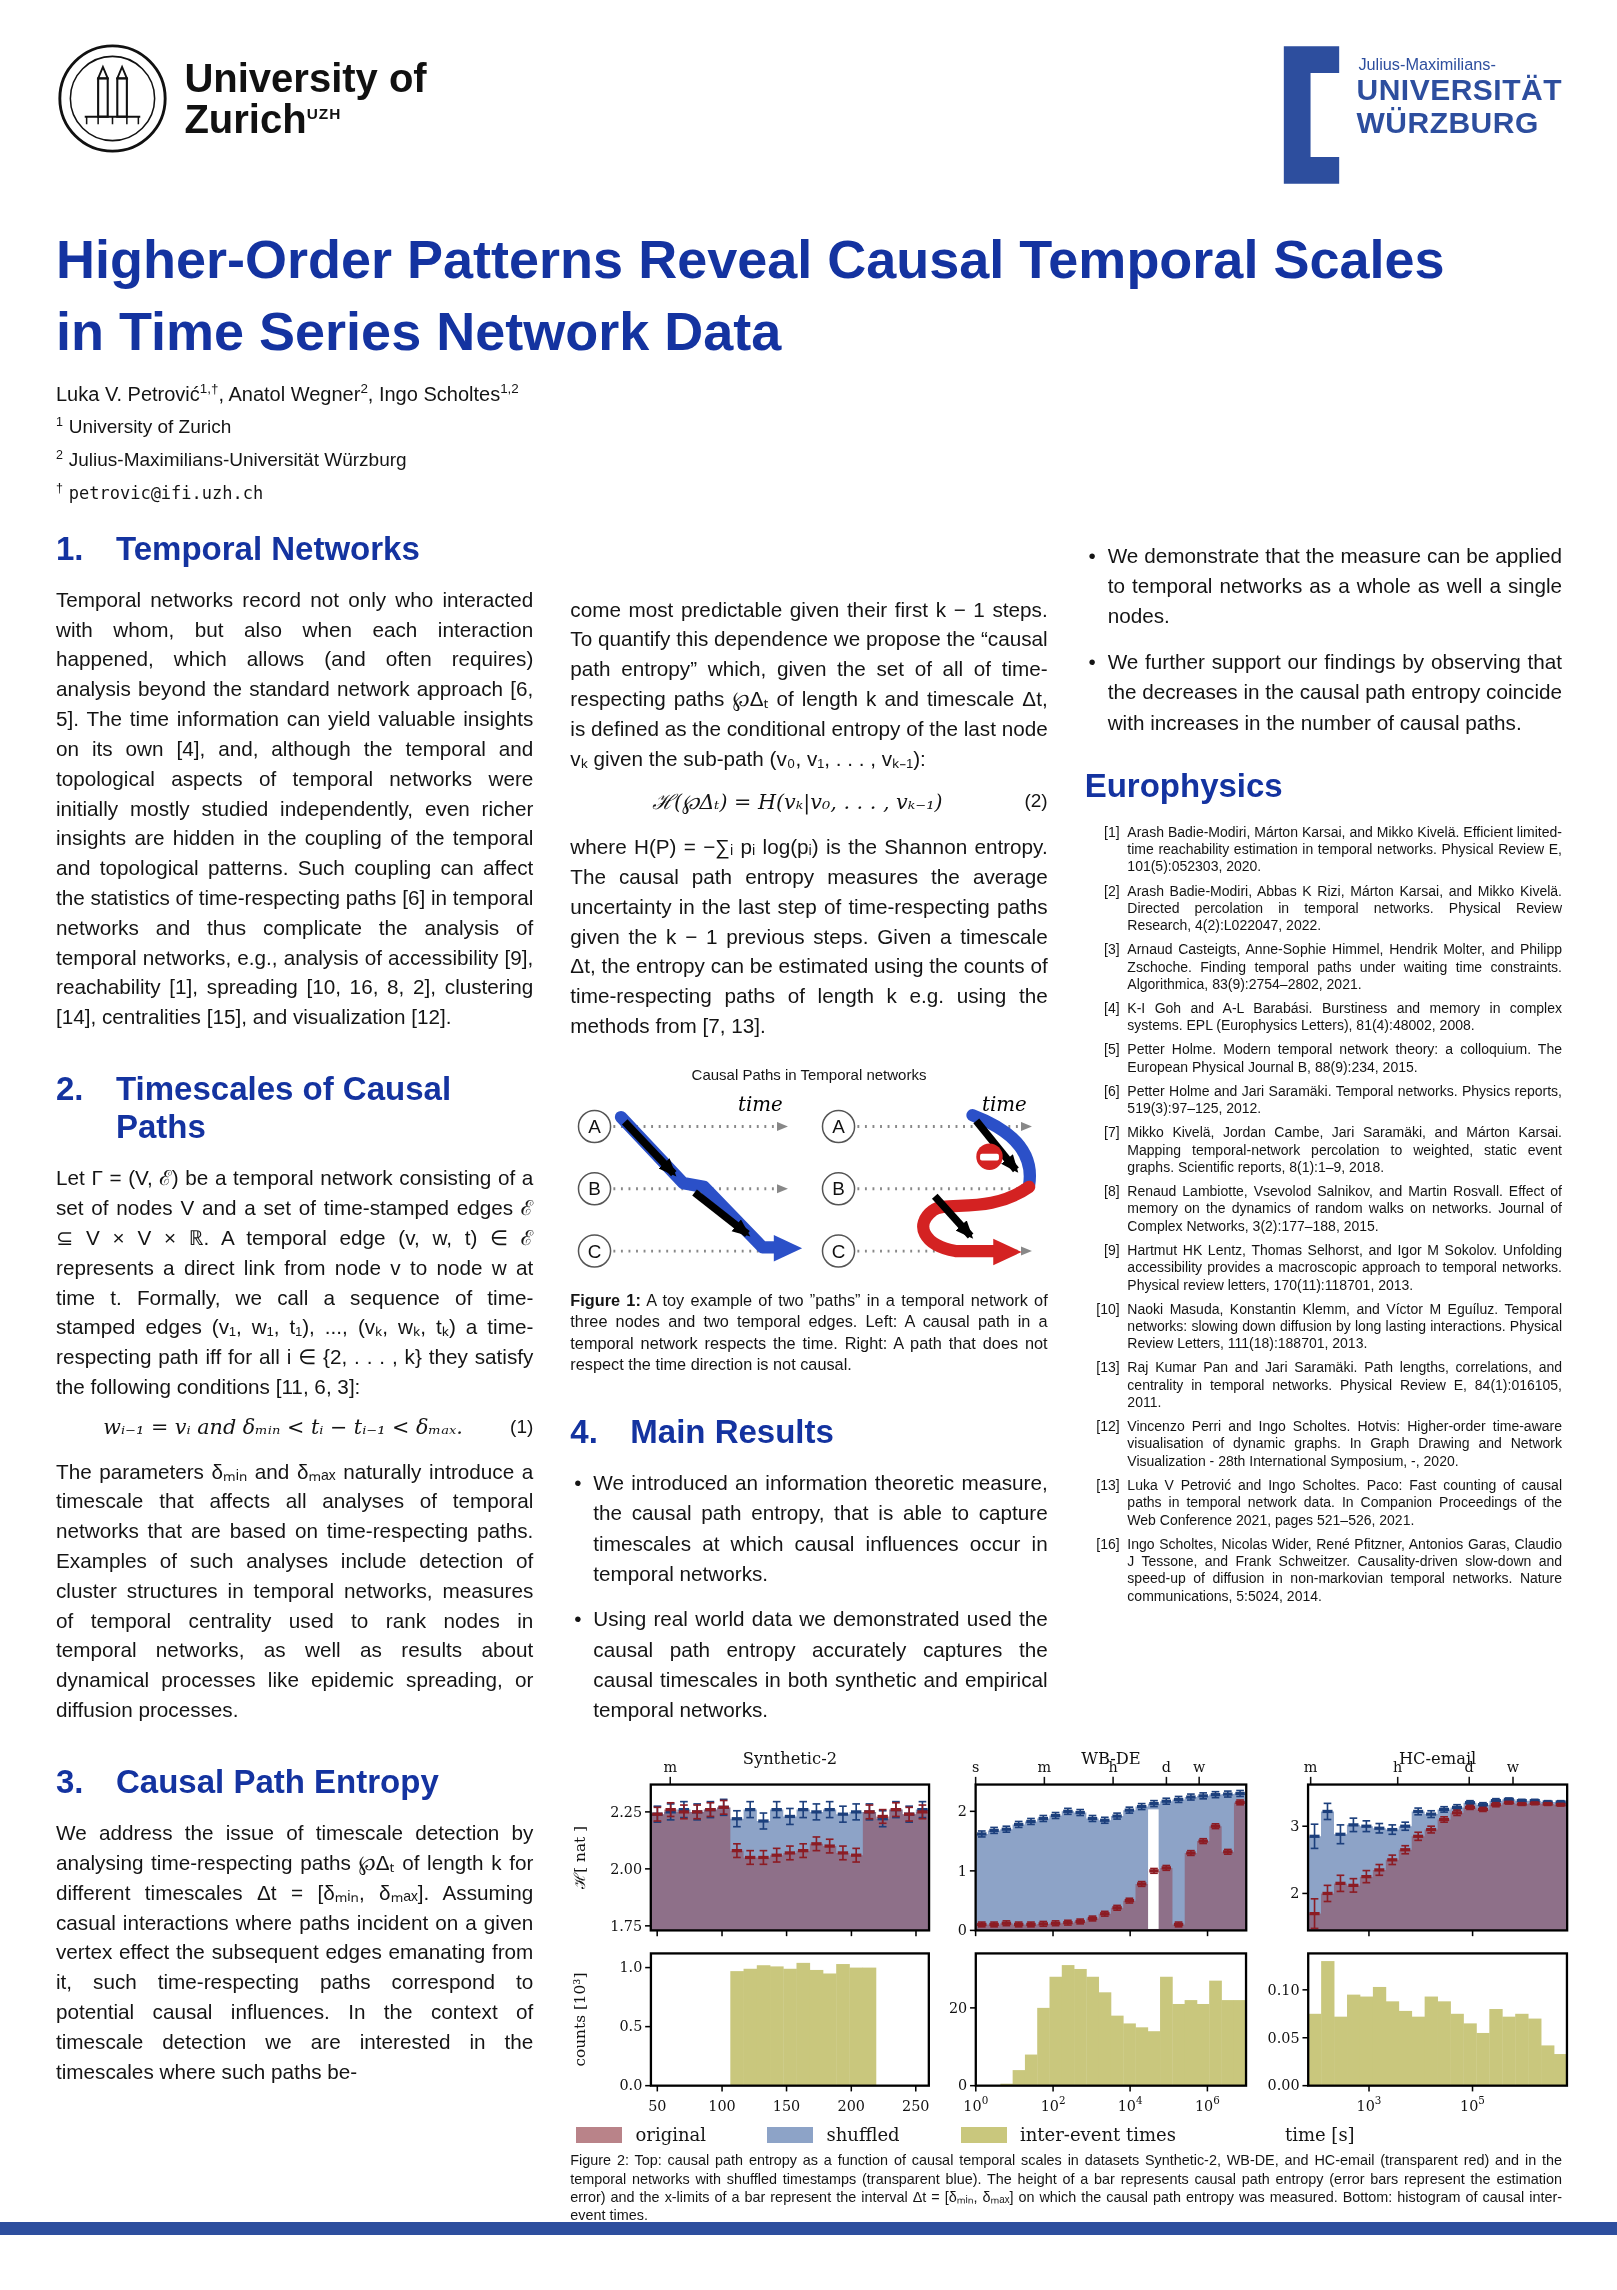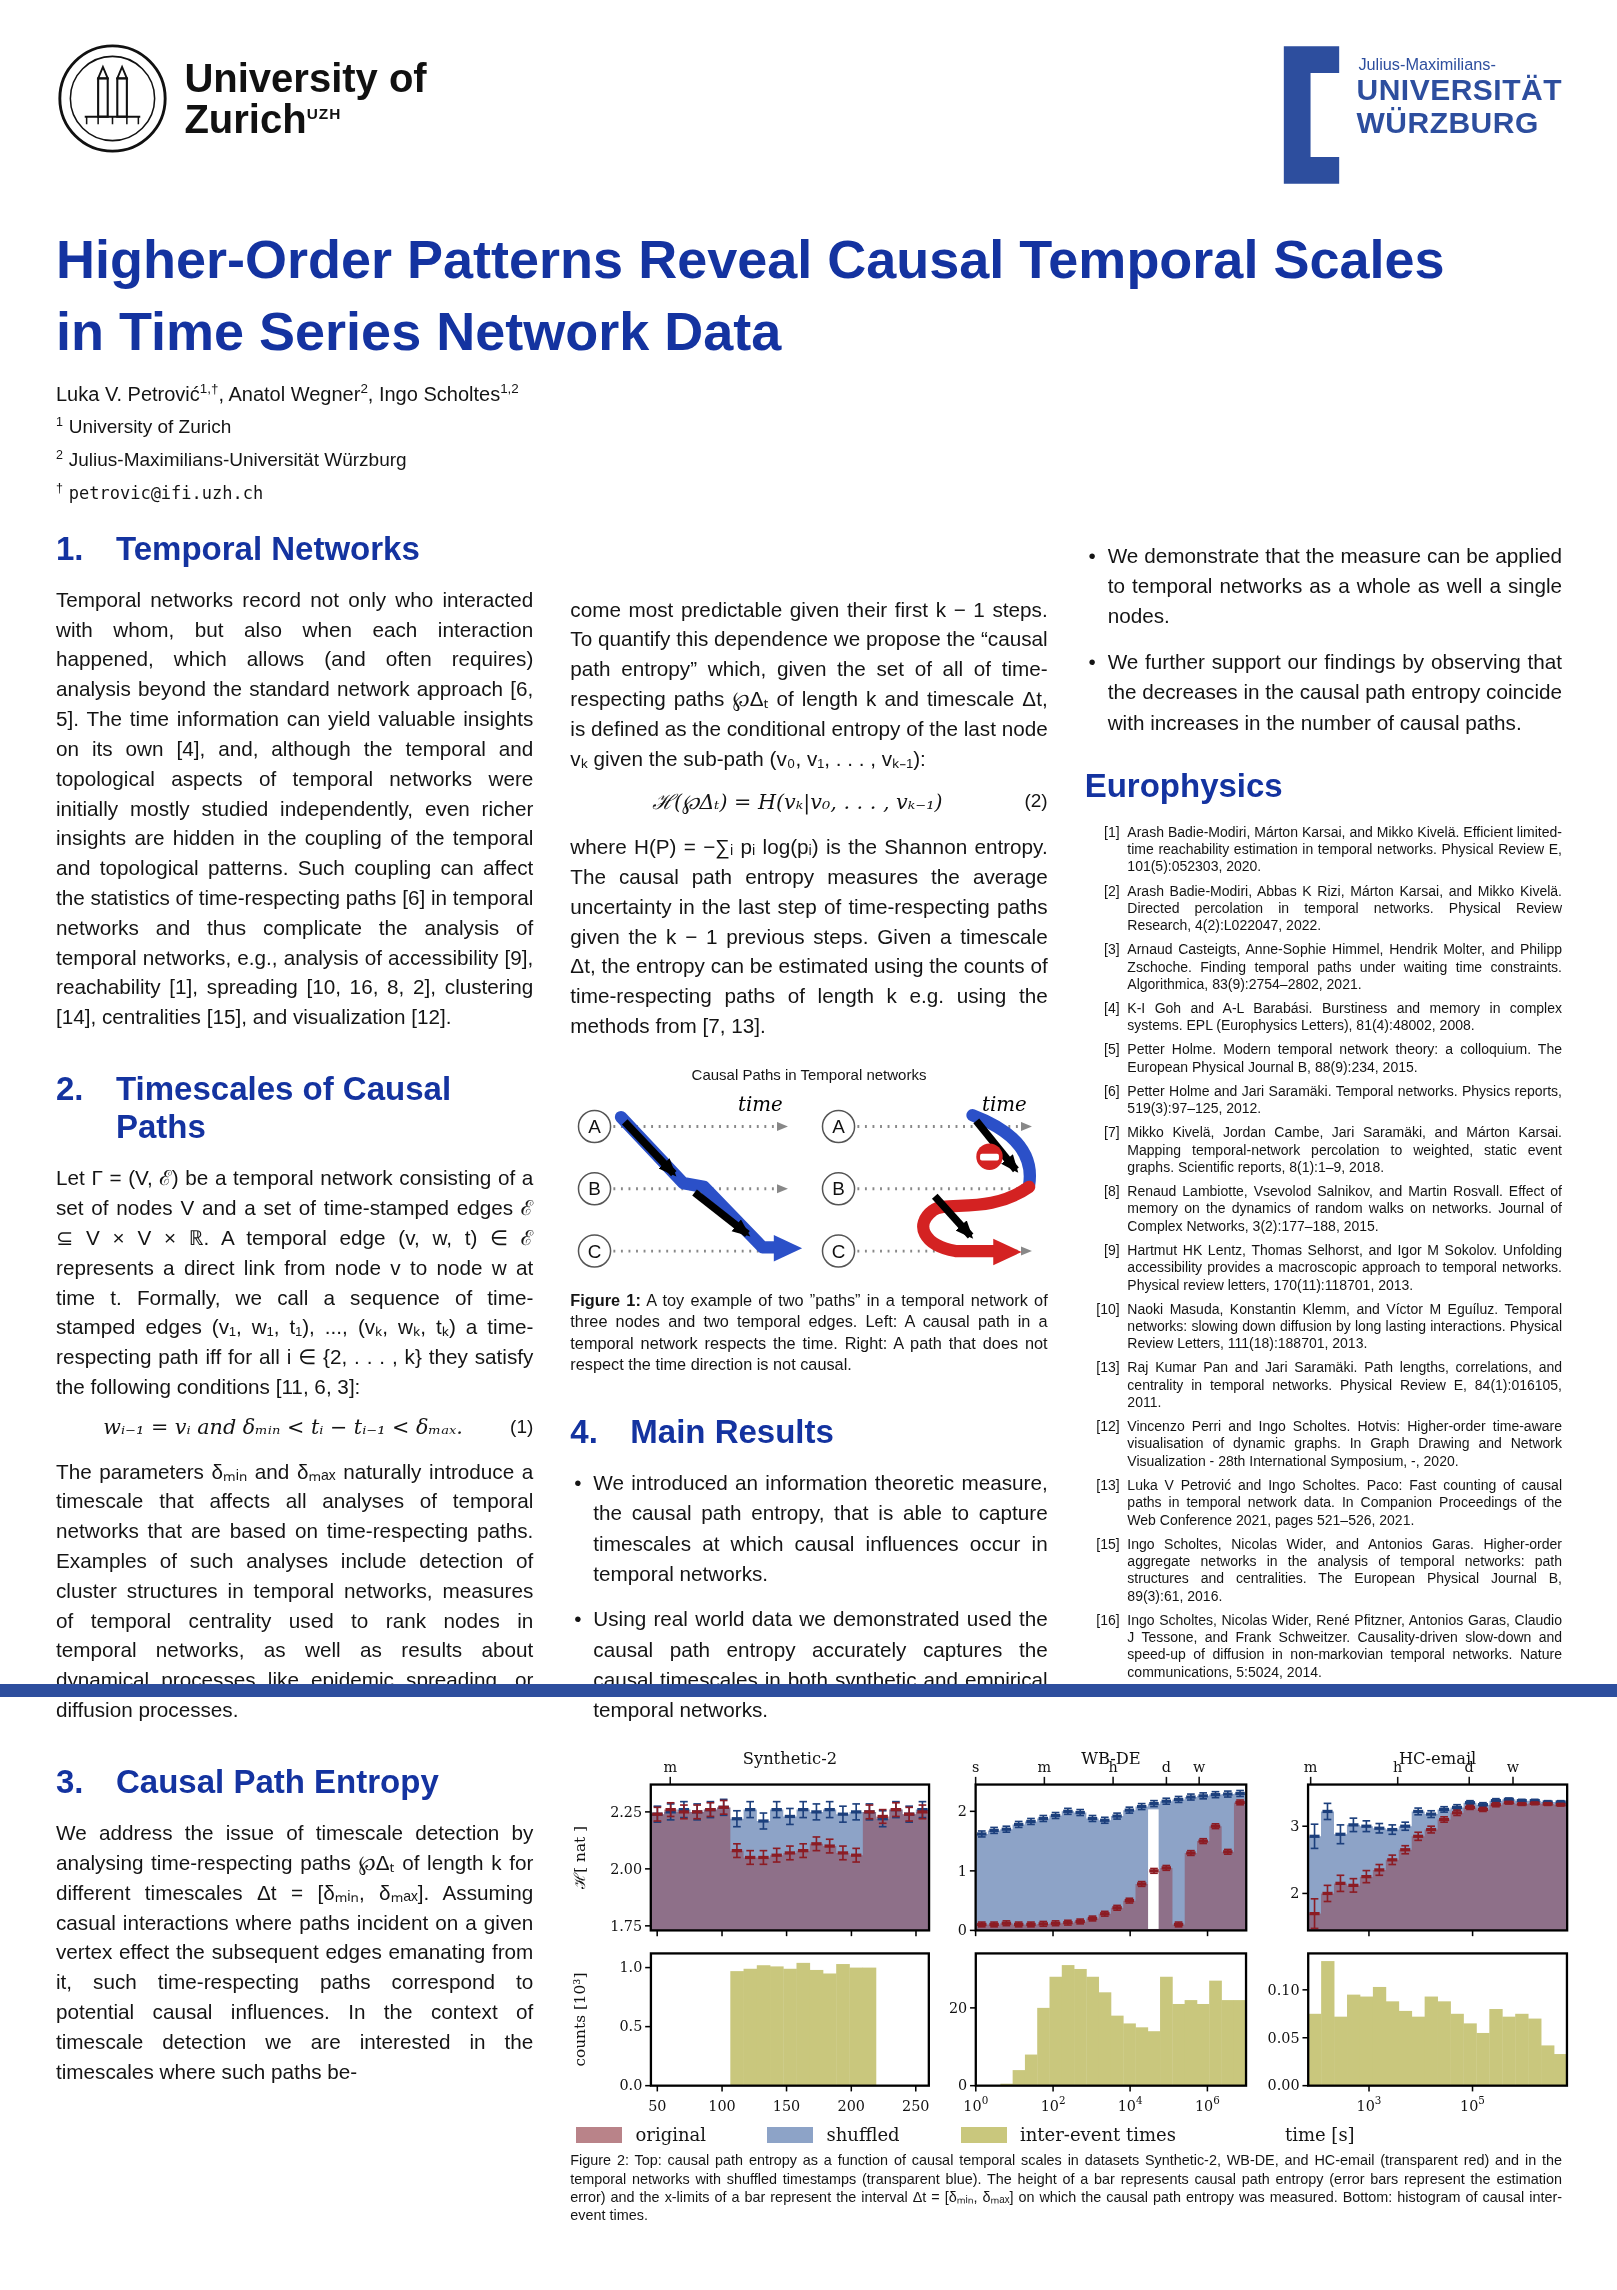--- a/index.html
+++ b/index.html
@@ -1,17 +1,17 @@
 <!DOCTYPE html>
 <html><head>
 <meta charset="utf-8">
 <style>
   html,body{margin:0;padding:0;background:#fff;}
   body{width:1618px;height:2290px;font-family:"Liberation Sans",sans-serif;color:#141414;position:relative;overflow:hidden;}
-  .page{position:relative;width:1618px;height:1697px;}
+  .page{position:relative;width:1618px;height:2235px;}
   .header{display:flex;justify-content:space-between;align-items:flex-start;padding:42px 56px 0 56px;}
   .uzh{display:flex;align-items:center;gap:15.4px;}
   .uzh-name{font-weight:bold;font-size:40px;line-height:1.02;color:#111;}
   .uzh-name sup{font-size:15.4px;letter-spacing:1px;}
   .jmu{display:flex;align-items:flex-start;gap:13.4px;}
   .jmu-text{color:#2d4e9e;margin-top:13.4px;}
   .jmu-l1{font-size:16.3px;margin-left:1.9px;}
   .jmu-l2,.jmu-l3{font-size:30px;font-weight:bold;letter-spacing:0.5px;line-height:1.08;}
   .title{color:#1433a0;font-weight:bold;font-size:54px;line-height:1.34;margin:35px 56px 0 56px;}
   .authorblock{margin:13.4px 56px 0 56px;}
@@ -252,24 +252,20 @@
             <span class="rn">[13]</span>
             <span class="rt">Raj Kumar Pan and Jari Saramäki. Path lengths, correlations, and centrality in temporal networks. Physical Review E, 84(1):016105, 2011.</span>
           </li>
         <li>
             <span class="rn">[12]</span>
             <span class="rt">Vincenzo Perri and Ingo Scholtes. Hotvis: Higher-order time-aware visualisation of dynamic graphs. In Graph Drawing and Network Visualization - 28th International Symposium, -, 2020.</span>
           </li>
         <li>
             <span class="rn">[13]</span>
             <span class="rt">Luka V Petrović and Ingo Scholtes. Paco: Fast counting of causal paths in temporal network data. In Companion Proceedings of the Web Conference 2021, pages 521–526, 2021.</span>
-          </li>
-        <li>
-            <span class="rn">[15]</span>
-            <span class="rt">Ingo Scholtes, Nicolas Wider, and Antonios Garas. Higher-order aggregate networks in the analysis of temporal networks: path structures and centralities. The European Physical Journal B, 89(3):61, 2016.</span>
           </li>
         <li>
             <span class="rn">[16]</span>
             <span class="rt">Ingo Scholtes, Nicolas Wider, René Pfitzner, Antonios Garas, Claudio J Tessone, and Frank Schweitzer. Causality-driven slow-down and speed-up of diffusion in non-markovian temporal networks. Nature communications, 5:5024, 2014.</span>
           </li>
       </ol>
     </div>
 
     <div class="fig2wrap">
       <div class="panels">

